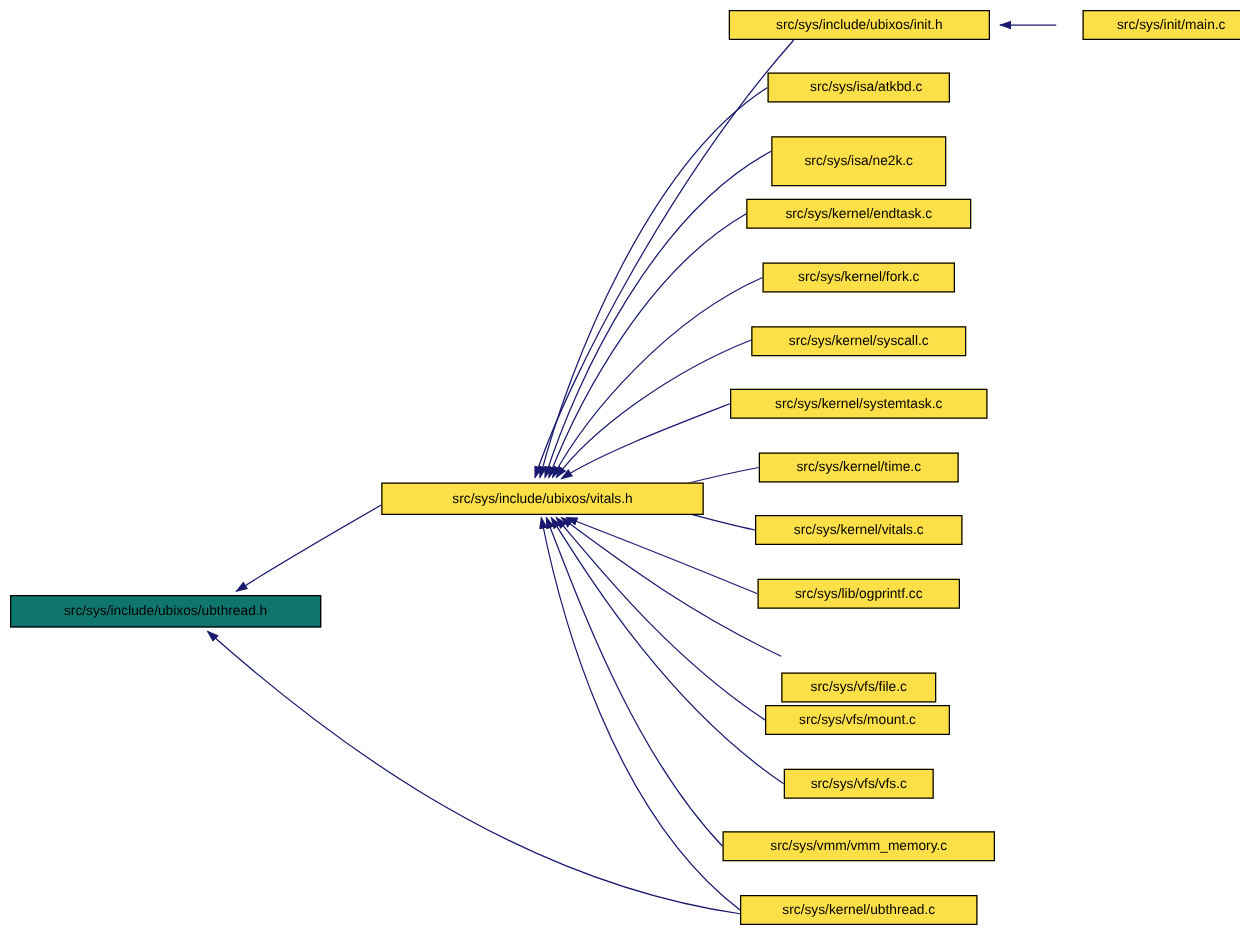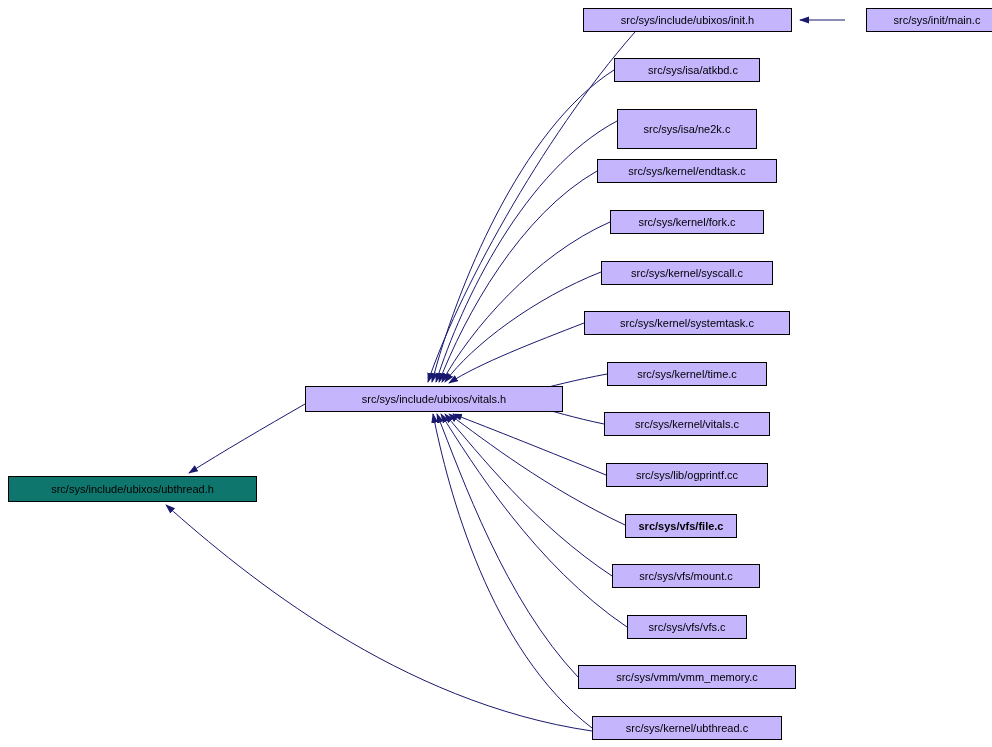--- a/index.html
+++ b/index.html
@@ -27,21 +27,21 @@
     stroke: var(--edge-color, #191970);
     stroke-width: 1;
   }
   #arrowhead path {
     fill: var(--edge-color, #191970);
   }
   .node {
     position: absolute;
     box-sizing: border-box;
     border: 1px solid #000000;
-    background: #c4b5fd;
+    background: #fde047;
     color: #000000;
     display: flex;
     align-items: center;
     justify-content: center;
     font-size: 11px;
     line-height: 1;
     white-space: nowrap;
     cursor: pointer;
     z-index: 2;
   }
@@ -85,19 +85,19 @@
       <div class="node" style="left: 845px; top: 8px; width: 142px; height: 24px; margin-left: 21px;">src/sys/init/main.c</div>
       <div class="node" style="left: 614px; top: 58px; width: 146px; height: 24px; padding-left: 12px;">src/sys/isa/atkbd.c</div>
       <div class="node" style="left: 617px; top: 109px; width: 140px; height: 40px;">src/sys/isa/ne2k.c</div>
       <div class="node" style="left: 597px; top: 159px; width: 180px; height: 24px;">src/sys/kernel/endtask.c</div>
       <div class="node" style="left: 610px; top: 210px; width: 154px; height: 24px;">src/sys/kernel/fork.c</div>
       <div class="node" style="left: 601px; top: 261px; width: 172px; height: 24px;">src/sys/kernel/syscall.c</div>
       <div class="node" style="left: 584px; top: 311px; width: 206px; height: 24px;">src/sys/kernel/systemtask.c</div>
       <div class="node" style="left: 607px; top: 362px; width: 160px; height: 24px;">src/sys/kernel/time.c</div>
       <div class="node" style="left: 604px; top: 412px; width: 166px; height: 24px;">src/sys/kernel/vitals.c</div>
       <div class="node" style="left: 606px; top: 463px; width: 162px; height: 24px;">src/sys/lib/ogprintf.cc</div>
-      <div class="node" style="left: 625px; top: 514px; width: 112px; height: 24px; font-weight: bold;">src/sys/vfs/file.c</div>
+      <div class="node" style="left: 625px; top: 538px; width: 124px; height: 24px;">src/sys/vfs/file.c</div>
       <div class="node" style="left: 612px; top: 564px; width: 148px; height: 24px;">src/sys/vfs/mount.c</div>
       <div class="node" style="left: 627px; top: 615px; width: 120px; height: 24px;">src/sys/vfs/vfs.c</div>
       <div class="node" style="left: 578px; top: 665px; width: 218px; height: 24px;">src/sys/vmm/vmm_memory.c</div>
       <div class="node" style="left: 592px; top: 716px; width: 190px; height: 24px;">src/sys/kernel/ubthread.c</div>
     </div>
 </div>
 
 </body></html>

